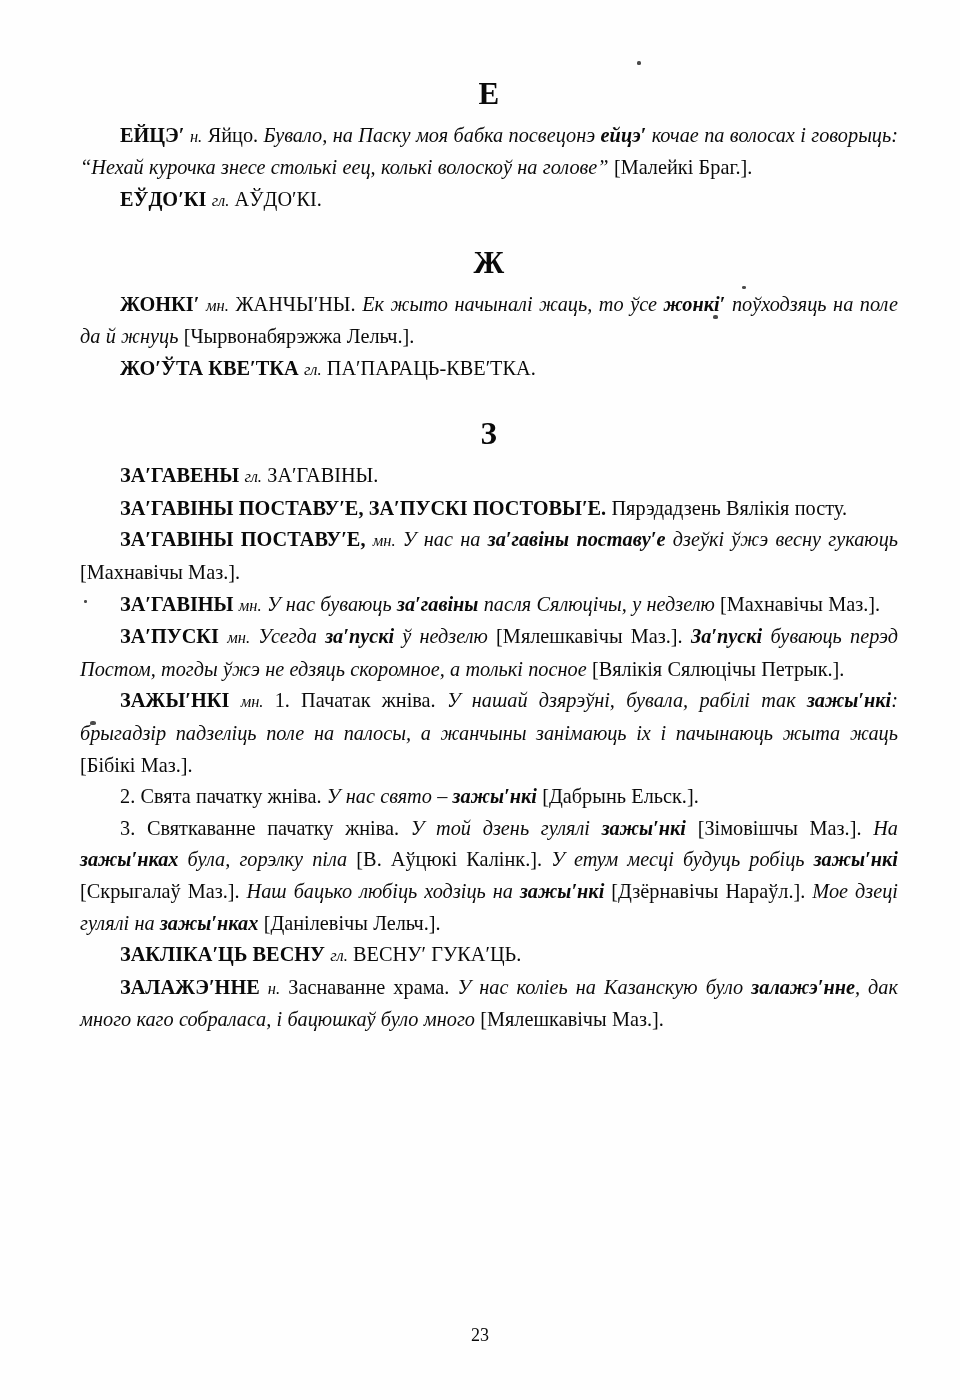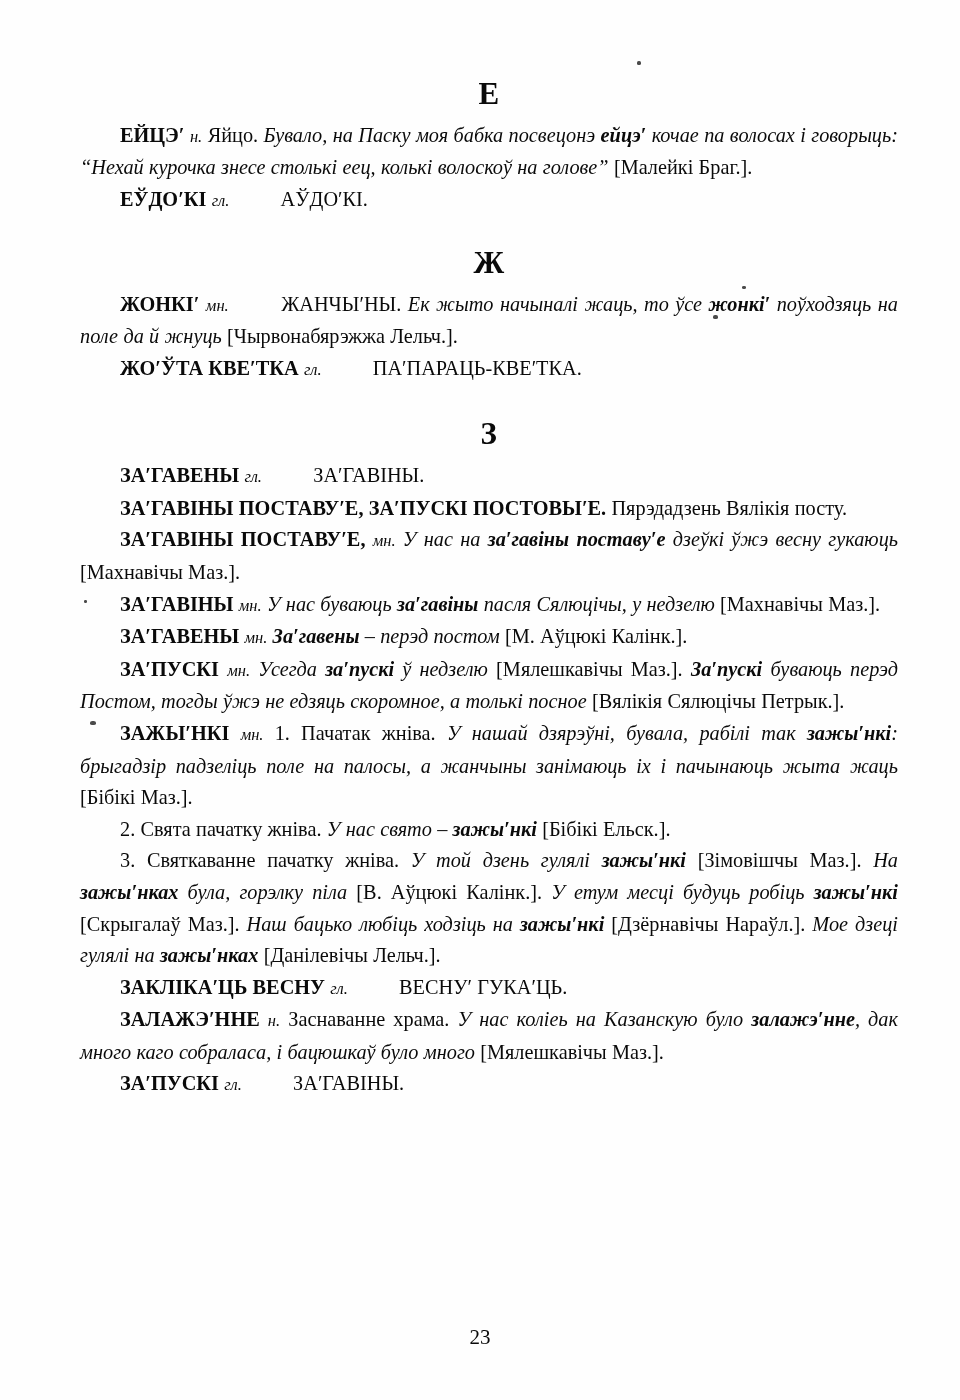--- a/index.html
+++ b/index.html
@@ -59,38 +59,38 @@
   .hw {
     font-weight: bold;
     font-style: normal;
   }
   
   .gram {
     font-style: italic;
     font-size: 16.5px;
   }
   
-  .ref { font-style: normal; margin-left: 46px; }
+  .ref { font-style: normal; }
   
   .ex { font-style: italic; }
   
   .exb { font-style: italic; font-weight: bold; }
   
   .loc { font-style: normal; }
   
   .def { font-style: normal; }
 
   
   .folio {
     position: absolute;
     left: 0;
     top: 1325px;
     width: 960px;
     text-align: center;
-    font-size: 21px;
+    font-size: 18px;
     font-family: "Liberation Serif", "DejaVu Serif", serif;
   }
 
   
   .speck {
     position: absolute;
     background: #4a4a4a;
     border-radius: 40%;
   }
 </style>
@@ -103,28 +103,26 @@
       <p class="entry"><span class="hw">ЕЙЦЭ′</span><span> </span><span class="gram">н.</span><span> </span><span class="def">Яйцо.</span><span> </span><span class="ex">Бувало, на Паску моя бабка посвецонэ </span><span class="exb">ейцэ′</span><span class="ex"> кочае па волосах і говорыць: “Нехай курочка знесе столькі еец, колькі волоскоў на голове”</span><span> </span><span class="loc">[Малейкі Браг.].</span></p>
       <p class="entry"><span class="hw">ЕЎДО′КІ</span><span> </span><span class="gram">гл.</span><span> </span><span class="ref">АЎДО′КІ.</span></p>
       <div class="section-letter sec-zh">Ж</div>
       <p class="entry"><span class="hw">ЖОНКІ′</span><span>   </span><span class="gram">мн.</span><span>  </span><span class="ref">ЖАНЧЫ′НЫ.</span><span> </span><span class="ex">Ек жыто начыналі жаць, то ўсе </span><span class="exb">жонкі′</span><span class="ex"> поўходзяць на поле да й жнуць</span><span> </span><span class="loc">[Чырвонабярэжжа Лельч.].</span></p>
       <p class="entry"><span class="hw">ЖО′ЎТА КВЕ′ТКА</span><span> </span><span class="gram">гл.</span><span> </span><span class="ref">ПА′ПАРАЦЬ-КВЕ′ТКА.</span></p>
       <div class="section-letter sec-z">З</div>
       <p class="entry"><span class="hw">ЗА′ГАВЕНЫ</span><span> </span><span class="gram">гл.</span><span> </span><span class="ref">ЗА′ГАВІНЫ.</span></p>
       <p class="entry"><span class="hw">ЗА′ГАВІНЫ   ПОСТАВУ′Е,   ЗА′ПУСКІ   ПОСТОВЫ′Е.</span><span> </span><span class="def">Пярэдадзень Вялікія посту.</span></p>
       <p class="entry"><span class="hw">ЗА′ГАВІНЫ ПОСТАВУ′Е,</span><span>  </span><span class="gram">мн.</span><span> </span><span class="ex">У нас на </span><span class="exb">за′гавіны поставу′е</span><span class="ex"> дзеўкі ўжэ весну гукаюць</span><span> </span><span class="loc">[Махнавічы Маз.].</span></p>
       <p class="entry"><span class="hw">ЗА′ГАВІНЫ</span><span> </span><span class="gram">мн.</span><span> </span><span class="ex">У нас буваюць </span><span class="exb">за′гавіны</span><span class="ex"> пасля Сялюцічы, у недзелю</span><span> </span><span class="loc">[Махнавічы Маз.].</span></p>
-      <p class="entry"><span class="hw">ЗА′ГАВЕНЫ</span><span> </span><span class="gram">мн.</span><span> </span><span class="exb">За′гавены</span><span class="ex"> – перэд постом</span><span> </span><span class="loc">[М. Аўцюкі  Калінк.].</span></p>
       <p class="entry"><span class="hw">ЗА′ПУСКІ</span><span> </span><span class="gram">мн.</span><span> </span><span class="ex">Усегда </span><span class="exb">за′пускі</span><span class="ex"> ў недзелю</span><span> </span><span class="loc">[Мялешкавічы Маз.].</span><span> </span><span class="exb">За′пускі</span><span class="ex"> буваюць перэд Постом, тогды ўжэ не едзяць скоромное, а толькі посное</span><span> </span><span class="loc">[Вялікія Сялюцічы Петрык.].</span></p>
       <p class="entry"><span class="hw">ЗАЖЫ′НКІ</span><span> </span><span class="gram">мн.</span><span>  </span><span class="def">1. Пачатак жніва.</span><span> </span><span class="ex">У нашай дзярэўні, бувала, рабілі так </span><span class="exb">зажы′нкі</span><span class="ex">: брыгадзір падзеліць поле на палосы, а жанчыны занімаюць іх і пачынаюць жыта  жаць</span><span> </span><span class="loc">[Бібікі Маз.].</span></p>
-      <p class="entry"><span class="def">2. Свята пачатку жніва.</span><span> </span><span class="ex">У нас свято – </span><span class="exb">зажы′нкі</span><span> </span><span class="loc">[Бібікі Ельск.].</span></p>
+      <p class="entry"><span class="def">2. Свята пачатку жніва.</span><span> </span><span class="ex">У нас свято – </span><span class="exb">зажы′нкі</span><span> </span><span class="loc">[Дабрынь Ельск.].</span></p>
       <p class="entry"><span class="def">3. Святкаванне  пачатку  жніва.</span><span> </span><span class="ex">У той дзень гулялі </span><span class="exb">зажы′нкі</span><span> </span><span class="loc">[Зімовішчы Маз.].</span><span> </span><span class="ex">На </span><span class="exb">зажы′нках</span><span class="ex"> була, горэлку піла</span><span> </span><span class="loc">[В. Аўцюкі  Калінк.].</span><span> </span><span class="ex">У етум месці будуць робіць </span><span class="exb">зажы′нкі</span><span> </span><span class="loc">[Скрыгалаў Маз.].</span><span> </span><span class="ex">Наш бацько любіць ходзіць на </span><span class="exb">зажы′нкі</span><span> </span><span class="loc">[Дзёрнавічы Нараўл.].</span><span> </span><span class="ex">Мое дзеці гулялі на </span><span class="exb">зажы′нках</span><span> </span><span class="loc">[Данілевічы Лельч.].</span></p>
       <p class="entry"><span class="hw">ЗАКЛІКА′ЦЬ ВЕСНУ</span><span>   </span><span class="gram">гл.</span><span> </span><span class="ref">ВЕСНУ′ ГУКА′ЦЬ.</span></p>
       <p class="entry"><span class="hw">ЗАЛАЖЭ′ННЕ</span><span> </span><span class="gram">н.</span><span> </span><span class="def">Заснаванне храма.</span><span> </span><span class="ex">У нас коліеь на Казанскую було </span><span class="exb">залажэ′нне</span><span class="ex">, дак много каго собралаcа, і бацюшкаў було много</span><span> </span><span class="loc">[Мялешкавічы Маз.].</span></p>
-      <p class="entry"><span class="hw">ЗА′ПУСКІ</span><span> </span><span class="gram">гл.</span><span> </span><span class="ref">ЗА′ГАВІНЫ.</span></p>
     </div>
   <div class="folio">23</div>
 <div class="speck" style="left: 637px; top: 61px; width: 4px; height: 4px;"></div>
     <div class="speck" style="left: 742px; top: 286px; width: 4px; height: 3px;"></div>
     <div class="speck" style="left: 713px; top: 315px; width: 5px; height: 4px;"></div>
     <div class="speck" style="left: 90px; top: 721px; width: 6px; height: 4px;"></div>
     <div class="speck" style="left: 84px; top: 600px; width: 3px; height: 3px;"></div>
   </div>
 
 </body></html>

